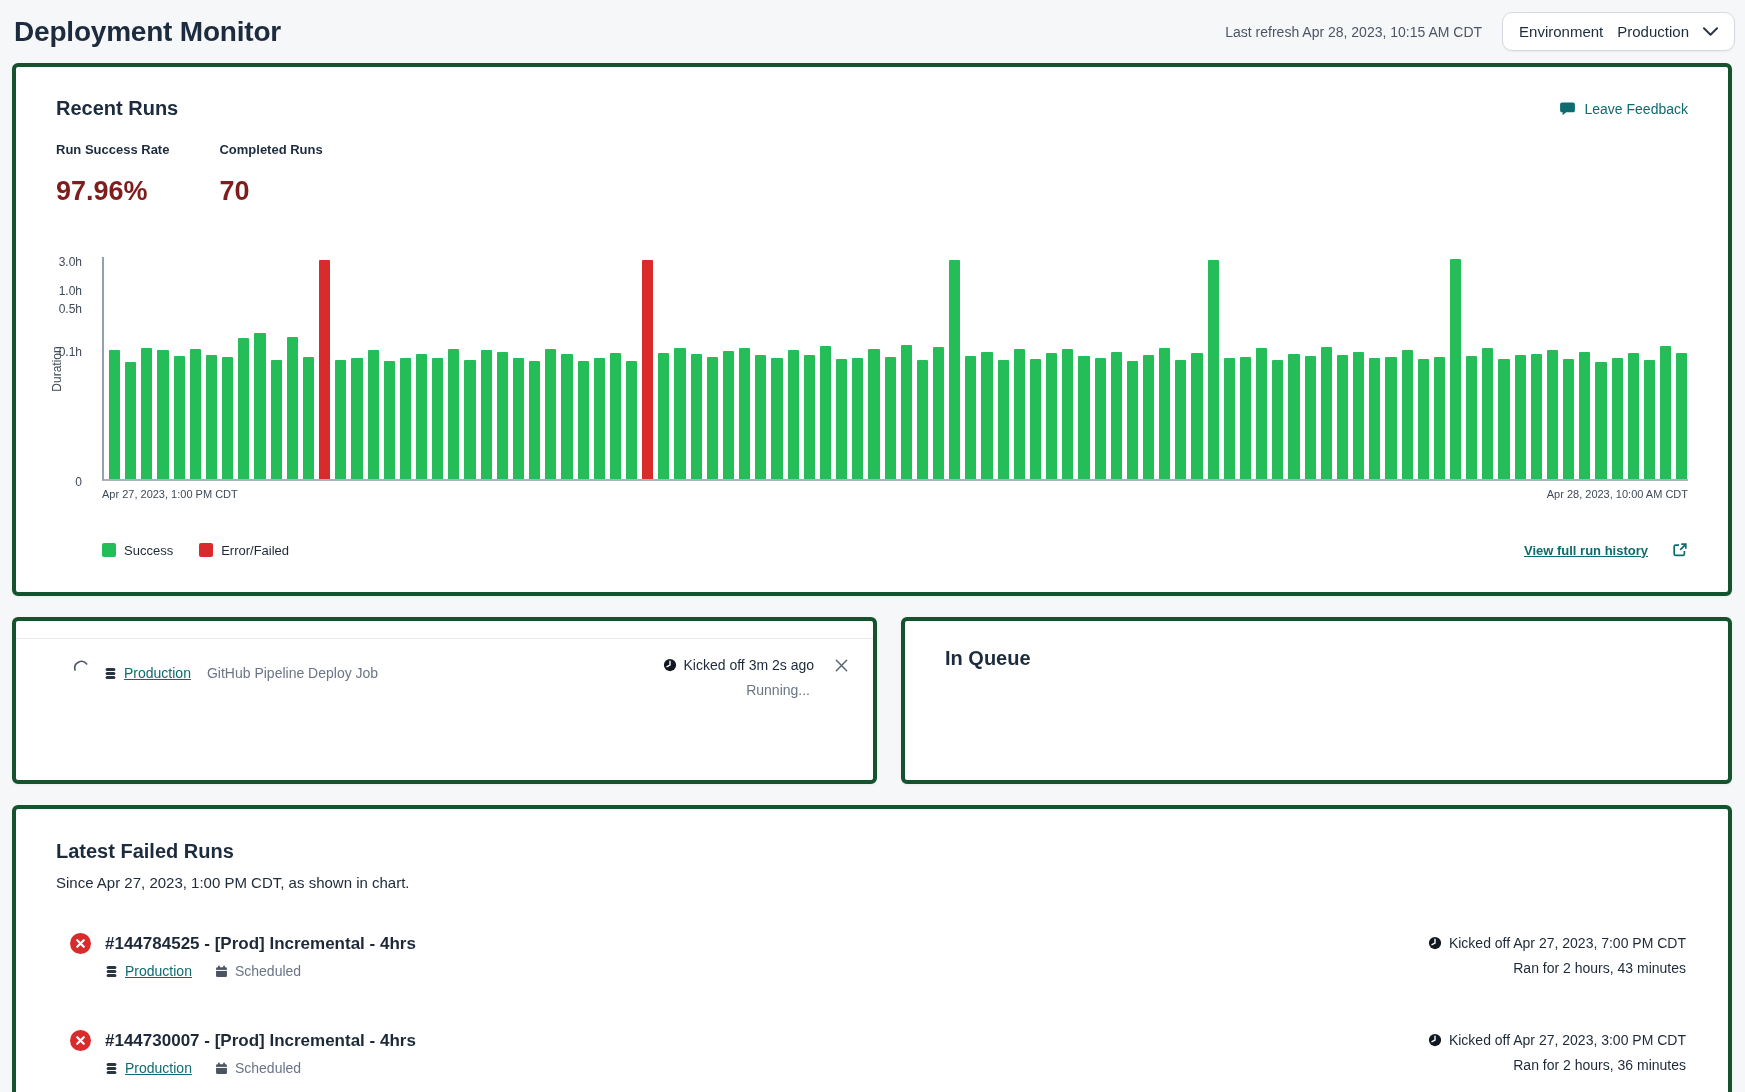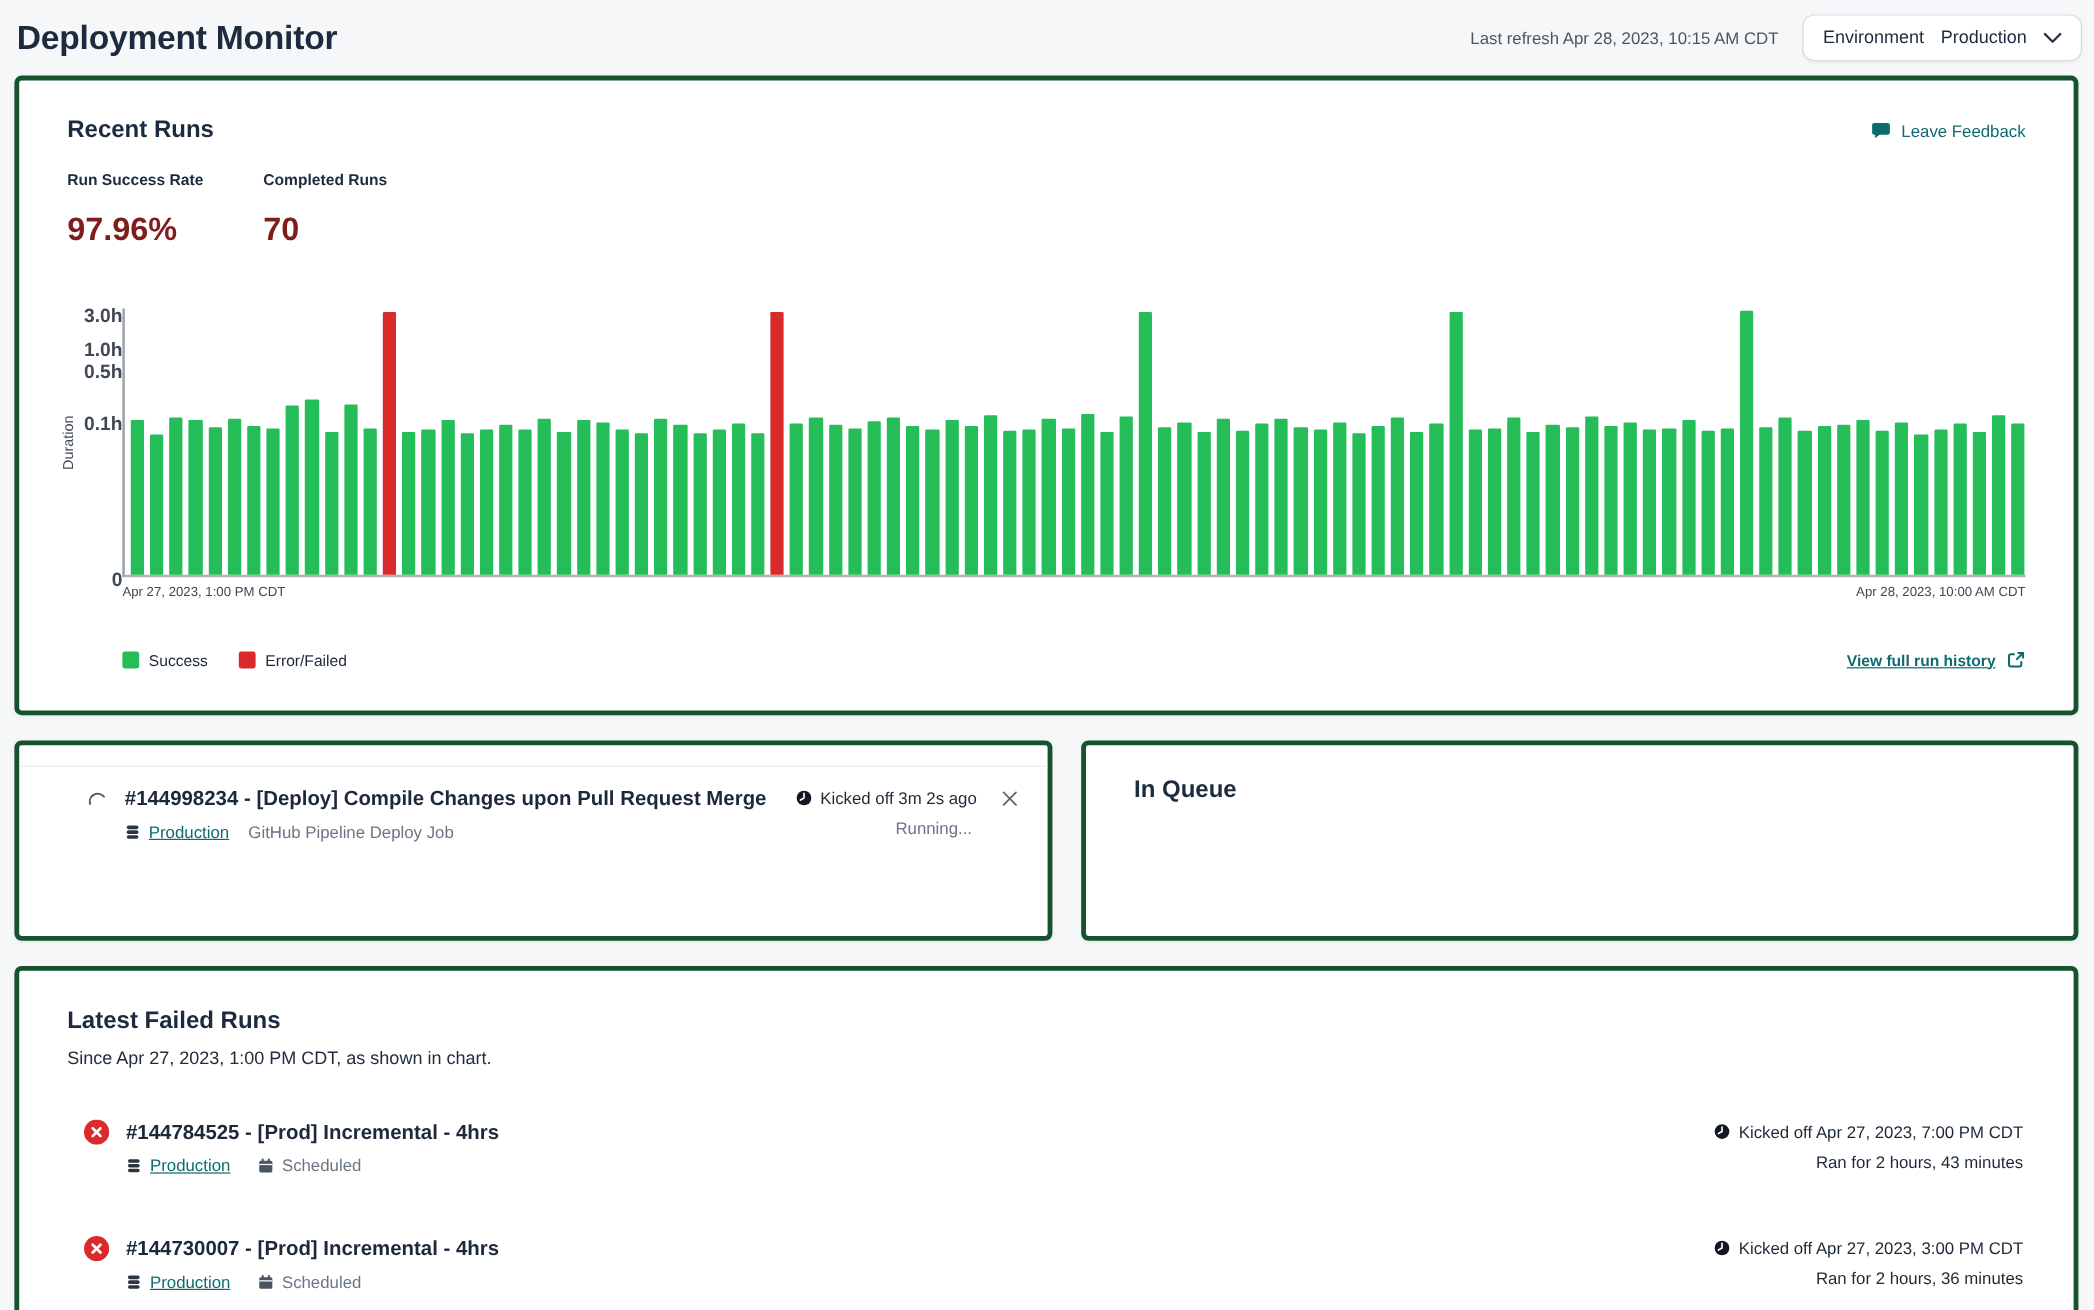--- a/index.html
+++ b/index.html
@@ -36,33 +36,33 @@
   .kpi-label { font-size:13px; font-weight:bold; color:#1c2b3d; }
   .kpi-value { font-size:27px; font-weight:bold; color:#7f1d1d; margin-top:19px; }
   .chart { margin-top:50px; }
   .chart-row { display:flex; }
   .axis-left { position:relative; width:46px; height:224px; flex:none; }
   .axis-title {
     position:absolute; left:-6px; top:50%;
     transform:translateY(-50%) rotate(180deg);
     writing-mode:vertical-rl; font-size:12px; color:#3f4956;
   }
-  .ytick { position:absolute; right:0; font-size:16px; font-weight:bold; color:#3f4956; }
+  .ytick { position:absolute; right:20px; font-size:12px; font-weight:normal; color:#3f4956; }
   .plot {
     flex:1; height:224px; position:relative;
     border-left:2px solid #97a0aa; border-bottom:2px solid #aab1b9;
   }
   .bars { position:absolute; left:5px; right:0; bottom:0; top:0; display:flex; align-items:flex-end; gap:5px; }
   .bar { flex:1; border-radius:1px 1px 0 0; }
   .x-labels { margin-left:46px; margin-top:7px; display:flex; justify-content:space-between; font-size:11px; color:#3f4956; }
   .legend-row { margin-left:46px; margin-top:42px; display:flex; align-items:center; justify-content:space-between; }
   .legend { display:flex; gap:26px; }
   .legend-item { display:flex; align-items:center; gap:8px; font-size:13px; color:#1d2939; }
   .swatch { width:14px; height:14px; border-radius:2px; }
-  .view-history { display:flex; align-items:center; gap:9px; color:#0e6b6e; font-size:13px; font-weight:bold; cursor:pointer; }
+  .view-history { display:flex; align-items:center; gap:24px; color:#0e6b6e; font-size:13px; font-weight:bold; cursor:pointer; }
   .view-history span { text-decoration:underline; }
   
   .row2 { display:flex; gap:24px; }
   .card-progress { width:865px; flex:none; min-height:167px; }
   .card-queue { flex:1; min-height:167px; }
   .progress-head { padding:26px 40px 0 40px; }
   .progress-divider { height:1px; background:#e8eaee; margin-top:17px; }
   .run-entry { display:flex; align-items:flex-start; padding:17px 24px 26px 56px; }
   .spinner { margin-top:3px; flex:none; }
   .run-main { margin-left:13px; flex:1; min-width:0; }
@@ -270,21 +270,20 @@
   </section>
 
   <div class="row2">
     <section class="card card-progress">
       <div class="progress-divider"></div>
       <div class="run-entry">
         <svg class="spinner" width="19" height="19" viewBox="0 0 20 20">
           <path d="M3.2 11.5 A7 7 0 0 1 15.4 5.2" fill="none" stroke="#4c5665" stroke-width="1.7" stroke-linecap="round"></path>
         </svg>
         <div class="run-main">
-          <div class="run-title">#144998234 - [Deploy] Compile Changes upon Pull Request Merge</div>
           <div class="run-meta">
             <svg width="13" height="13" viewBox="0 0 16 16">
               <g fill="#2a3442">
                 <rect x="2" y="1.2" width="12" height="3.7" rx="1.85"></rect>
                 <rect x="2" y="6.1" width="12" height="3.7" rx="1.85"></rect>
                 <rect x="2" y="11" width="12" height="3.7" rx="1.85"></rect>
               </g>
             </svg>
             <span class="env-link">Production</span>
             <span class="meta-gray">GitHub Pipeline Deploy Job</span>

